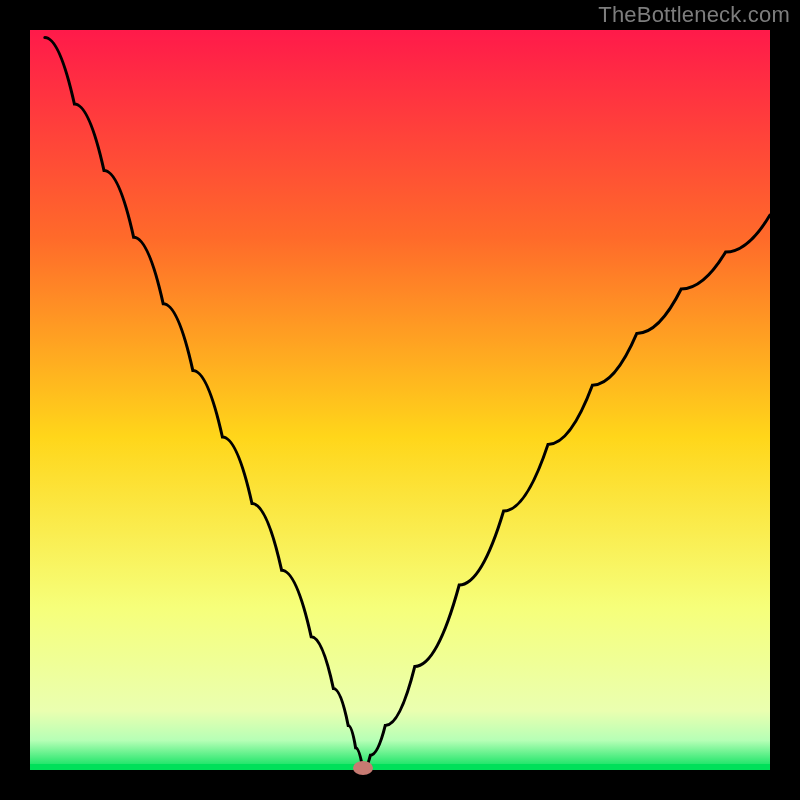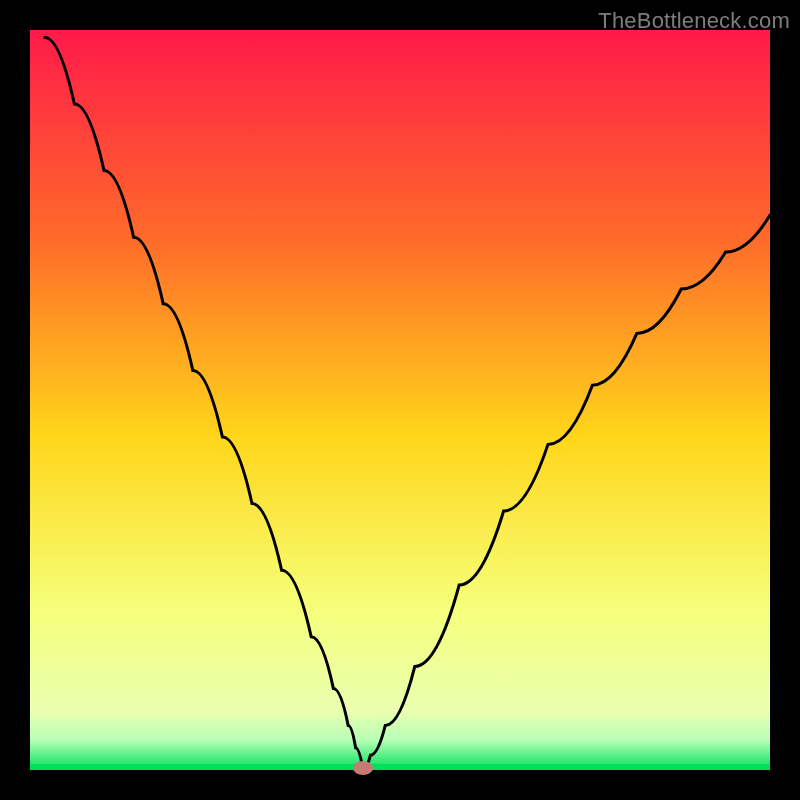--- a/index.html
+++ b/index.html
@@ -10,21 +10,21 @@
     font-family: Arial, Helvetica, sans-serif;
     background: #fff;
   }
   .wrap {
     width: 800px;
     height: 800px;
     position: relative;
   }
   .watermark {
     position: absolute;
-    top: 8px;
+    top: 2px;
     right: 10px;
     color: #7d7d7d;
     font-size: 22px;
     font-weight: 500;
     letter-spacing: 0.2px;
     z-index: 50;
   }
   svg { display: block; }
 </style>
 </head>

